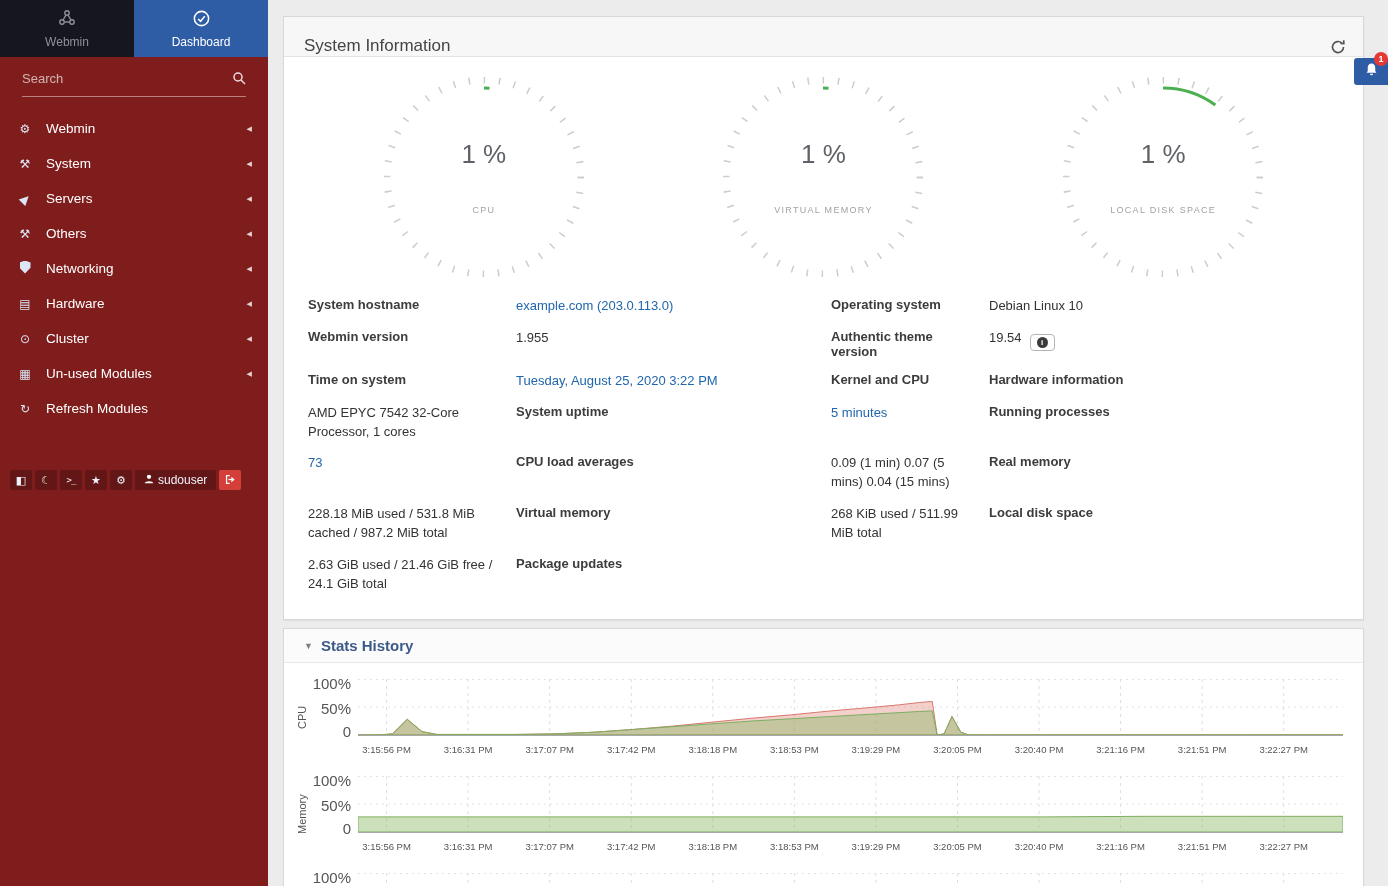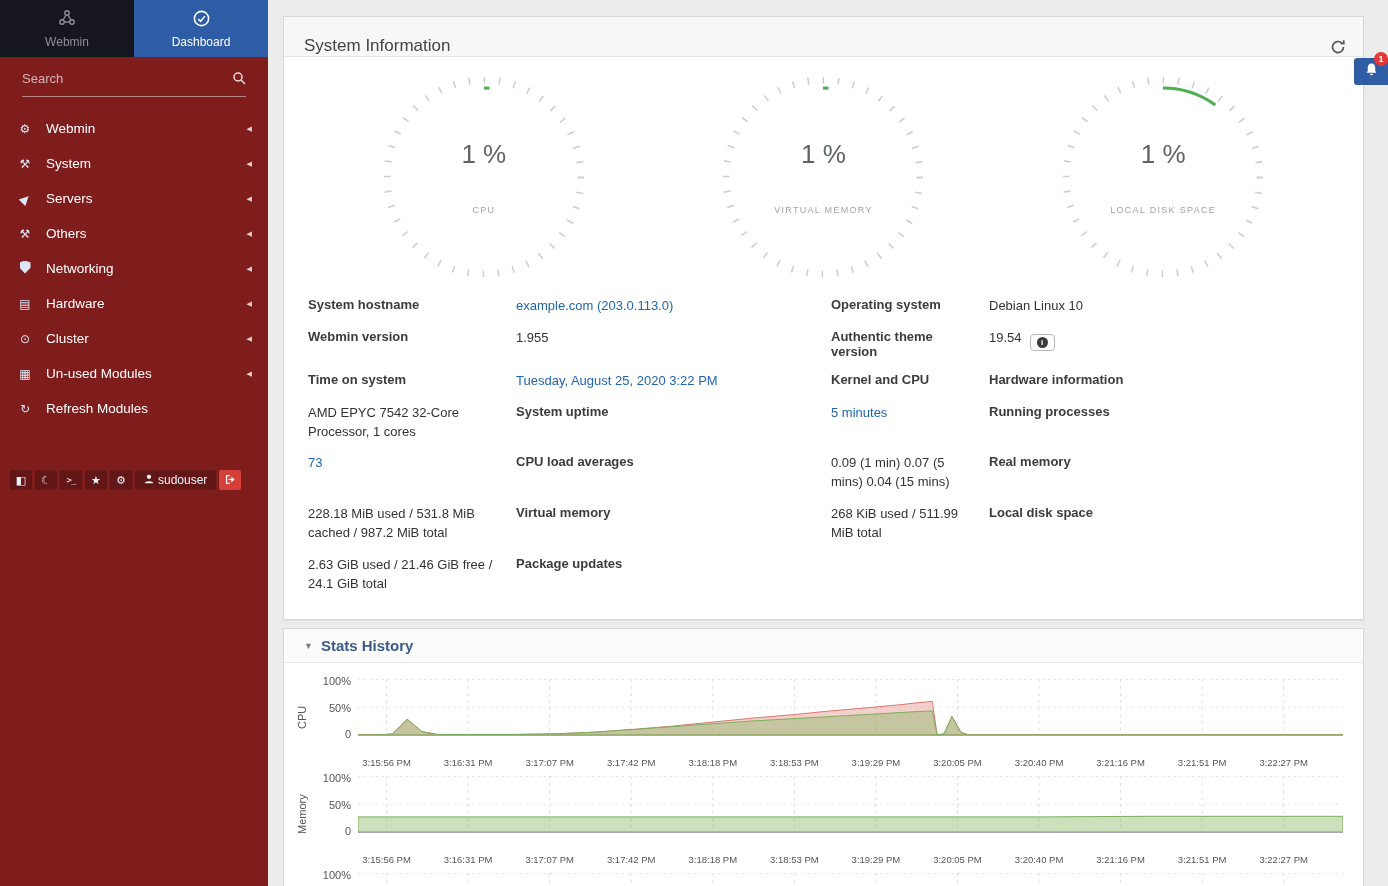--- a/index.html
+++ b/index.html
@@ -60,27 +60,27 @@
   
   .stats-panel{margin-top:8px}
   .stats-hd{height:34px;display:flex;align-items:center;gap:8px;padding:0 20px;background:#fbfbfb;border-bottom:1px solid #e8e8e8;cursor:pointer}
   .stats-caret{font-size:9px;color:#808080}
   .stats-hd h3{font-size:15px;font-weight:700;color:#3c5a88}
   .charts{padding:16px 20px 14px 8px;background:#fff}
   .chart-row{display:grid;grid-template-columns:20px 46px 1fr;grid-template-rows:57px 20px}
   .chart-row + .chart-row{margin-top:20px}
   .chart-title{grid-row:1/3;grid-column:1;writing-mode:vertical-rl;transform:rotate(180deg);
                display:flex;align-items:center;justify-content:center;font-size:11px;color:#555}
-  .chart-y{grid-column:2;grid-row:1;position:relative;font-size:11px;color:#555}
+  .chart-y{grid-column:2;grid-row:1;position:relative;font-size:15px;color:#555}
   .yt{position:absolute;right:7px}
   .yt0{top:-4px}.yt1{top:50%;transform:translateY(-50%)}.yt2{bottom:-4px}
   .plot{grid-column:3;grid-row:1;position:relative;border-bottom:1px solid #a8a8a8}
   .plot svg{position:absolute;inset:0;width:100%;height:100%}
   .xlabels{grid-column:3;grid-row:2;position:relative;font-size:9.5px;color:#555}
-  .xlabels span{position:absolute;top:21px;transform:translateX(-50%);white-space:nowrap}
+  .xlabels span{position:absolute;top:8px;transform:translateX(-50%);white-space:nowrap}
 
   
   .notif{position:fixed;right:0;top:58px;width:34px;height:27px;background:#2e5da6;border-radius:3px 0 0 3px;
          display:flex;align-items:center;justify-content:center;cursor:pointer;z-index:5}
   .notif-badge{position:absolute;top:-6px;right:0;min-width:14px;height:14px;border-radius:7px;background:#e53935;
                color:#fff;font-size:9px;font-weight:700;display:flex;align-items:center;justify-content:center;padding:0 3px}
 </style>
 </head>
 <body>
 

